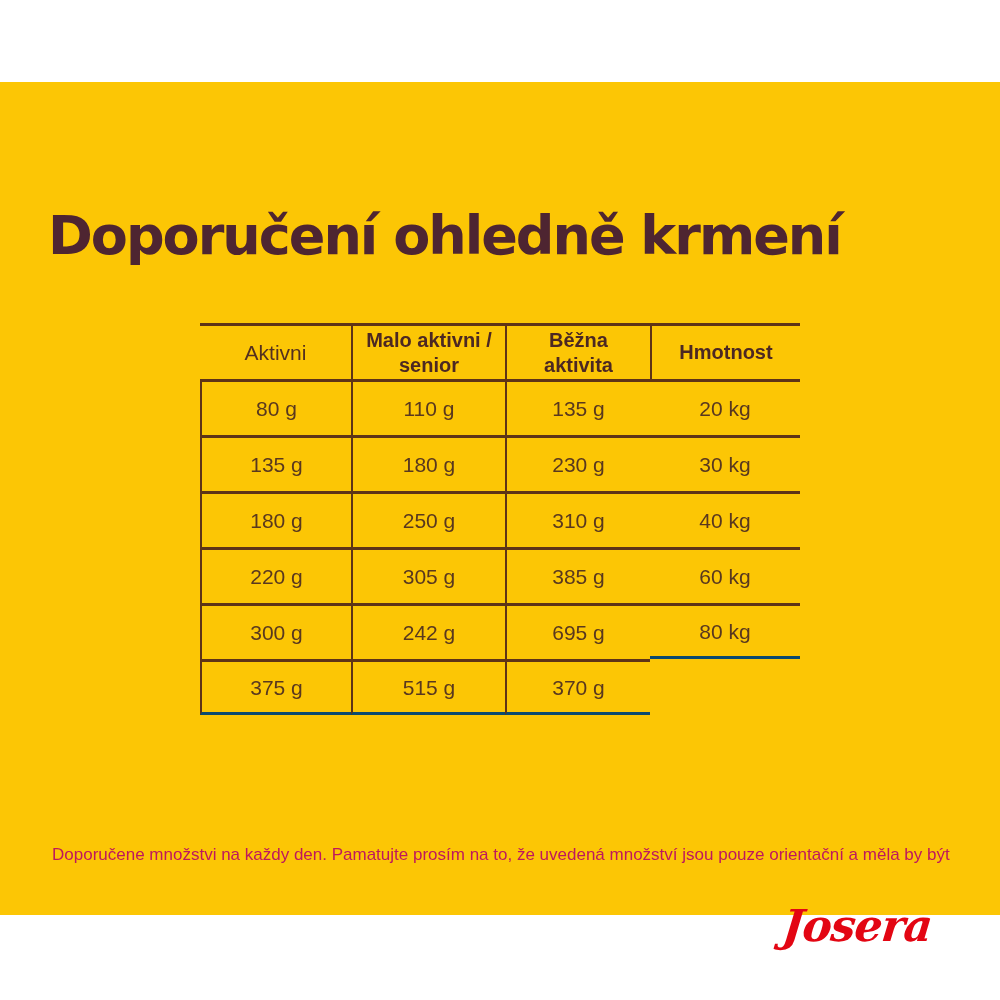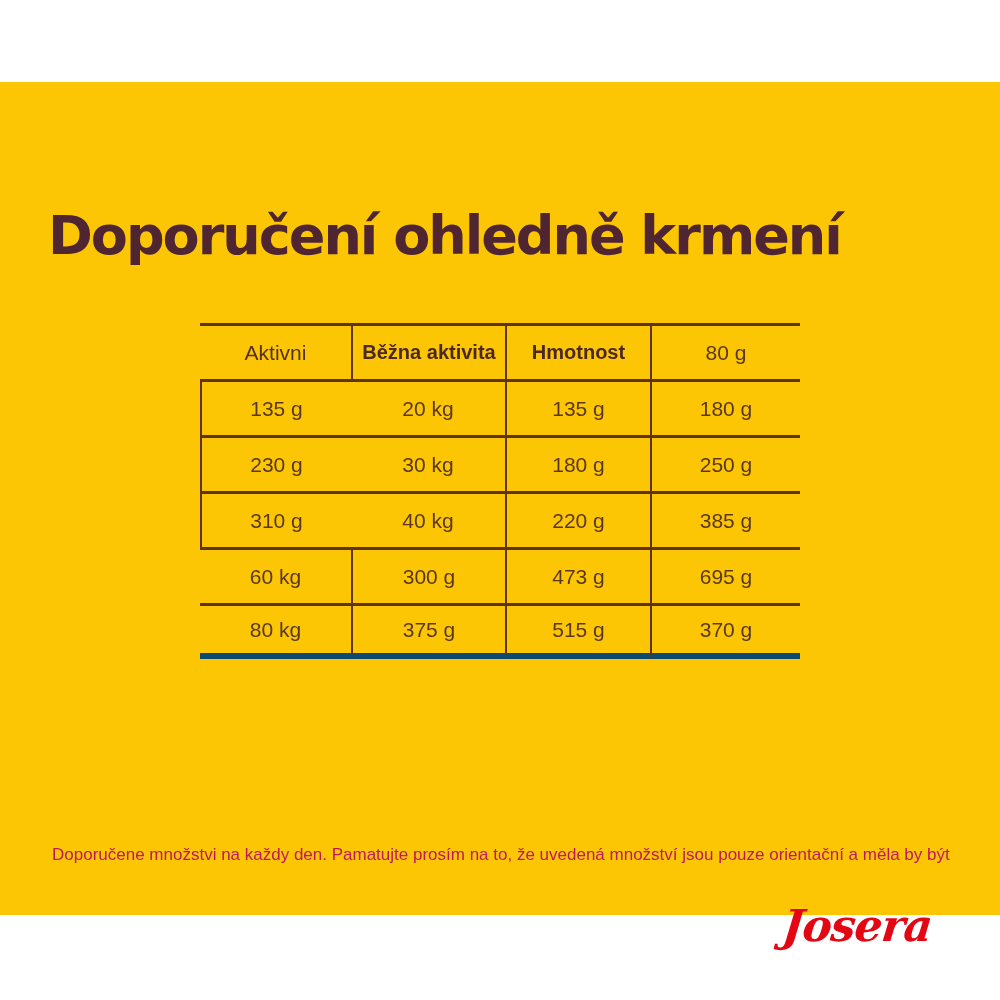--- a/index.html
+++ b/index.html
@@ -42,21 +42,21 @@
     align-items:center;
     justify-content:center;
     text-align:center;
     border-top:3px solid #5E3317;
     color:#59381F;
     font-size:21px;
     line-height:25px;
     padding:0 6px;
   }
   .cell.vline { border-left:2px solid #5E3317; }
-  .cell.lastrow { border-bottom:6px solid #0c4a6e; }
+  .cell.lastrow { border-bottom:3px solid #0c4a6e; }
   .cell.head {
     font-weight:bold;
     font-size:20px;
     color:#4C2823;
   }
   .cell.head.plain {
     font-weight:normal;
     font-size:21px;
     color:#54301F;
   }
@@ -86,43 +86,46 @@
 </head>
 <body>
 
 <div class="yellow-panel">
 
   <h1 class="title">Doporučení ohledně krmení</h1>
 
   <div class="feeding-table">
 
     <div class="cell head plain">Aktivni</div>
+    <div class="cell head vline">Malo aktivni / senior</div>
     <div class="cell head vline">Běžna aktivita</div>
     <div class="cell head vline">Hmotnost</div>
 
     <div class="cell vline">80 g</div>
+    <div class="cell vline">110 g</div>
     <div class="cell vline">135 g</div>
 
     <div class="cell">20 kg</div>
     <div class="cell vline">135 g</div>
     <div class="cell vline">180 g</div>
     <div class="cell vline">230 g</div>
 
     <div class="cell">30 kg</div>
     <div class="cell vline">180 g</div>
     <div class="cell vline">250 g</div>
     <div class="cell vline">310 g</div>
 
     <div class="cell">40 kg</div>
     <div class="cell vline">220 g</div>
+    <div class="cell vline">305 g</div>
     <div class="cell vline">385 g</div>
 
     <div class="cell">60 kg</div>
     <div class="cell vline">300 g</div>
-    <div class="cell vline">473 g</div>
+    <div class="cell vline">242 g</div>
     <div class="cell vline">695 g</div>
 
     <div class="cell lastrow">80 kg</div>
     <div class="cell vline lastrow">375 g</div>
     <div class="cell vline lastrow">515 g</div>
     <div class="cell vline lastrow">370 g</div>
   </div>
 
   <p class="footnote">
     <span class="footnote-line">Doporučene množstvi na každy den. Pamatujte prosím na to, že uvedená množství jsou pouze orientační a měla by být</span>

